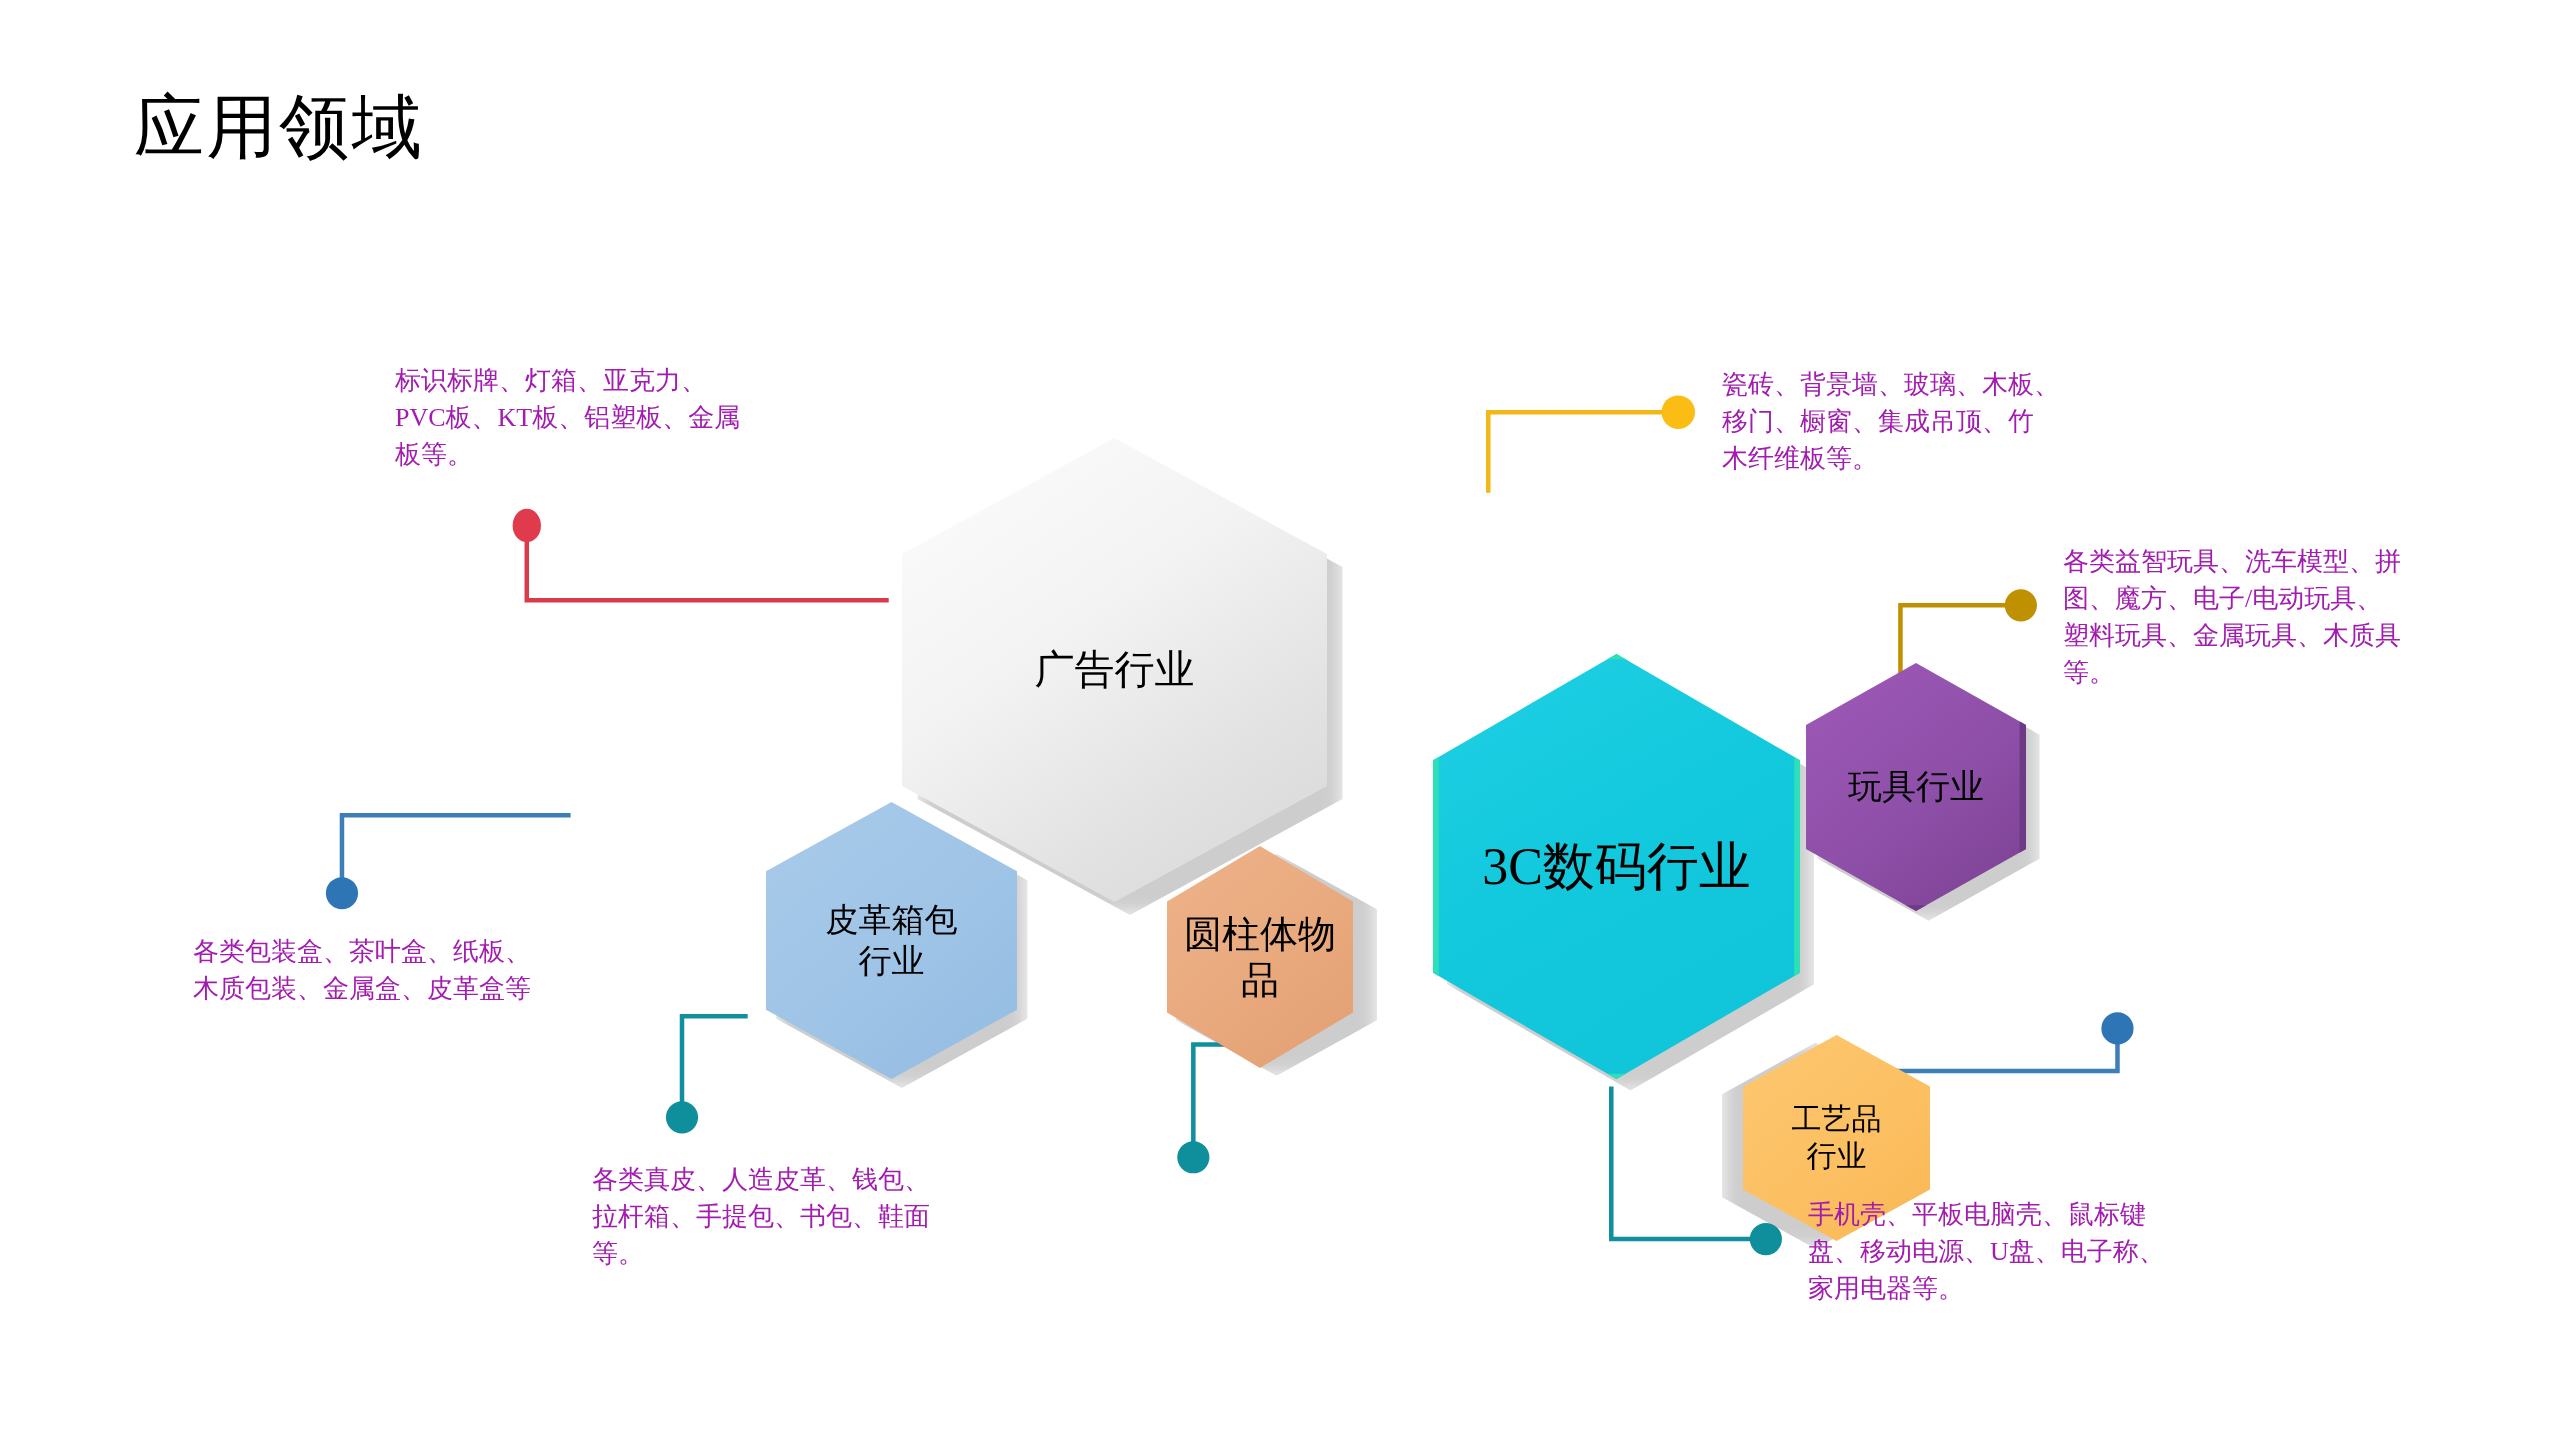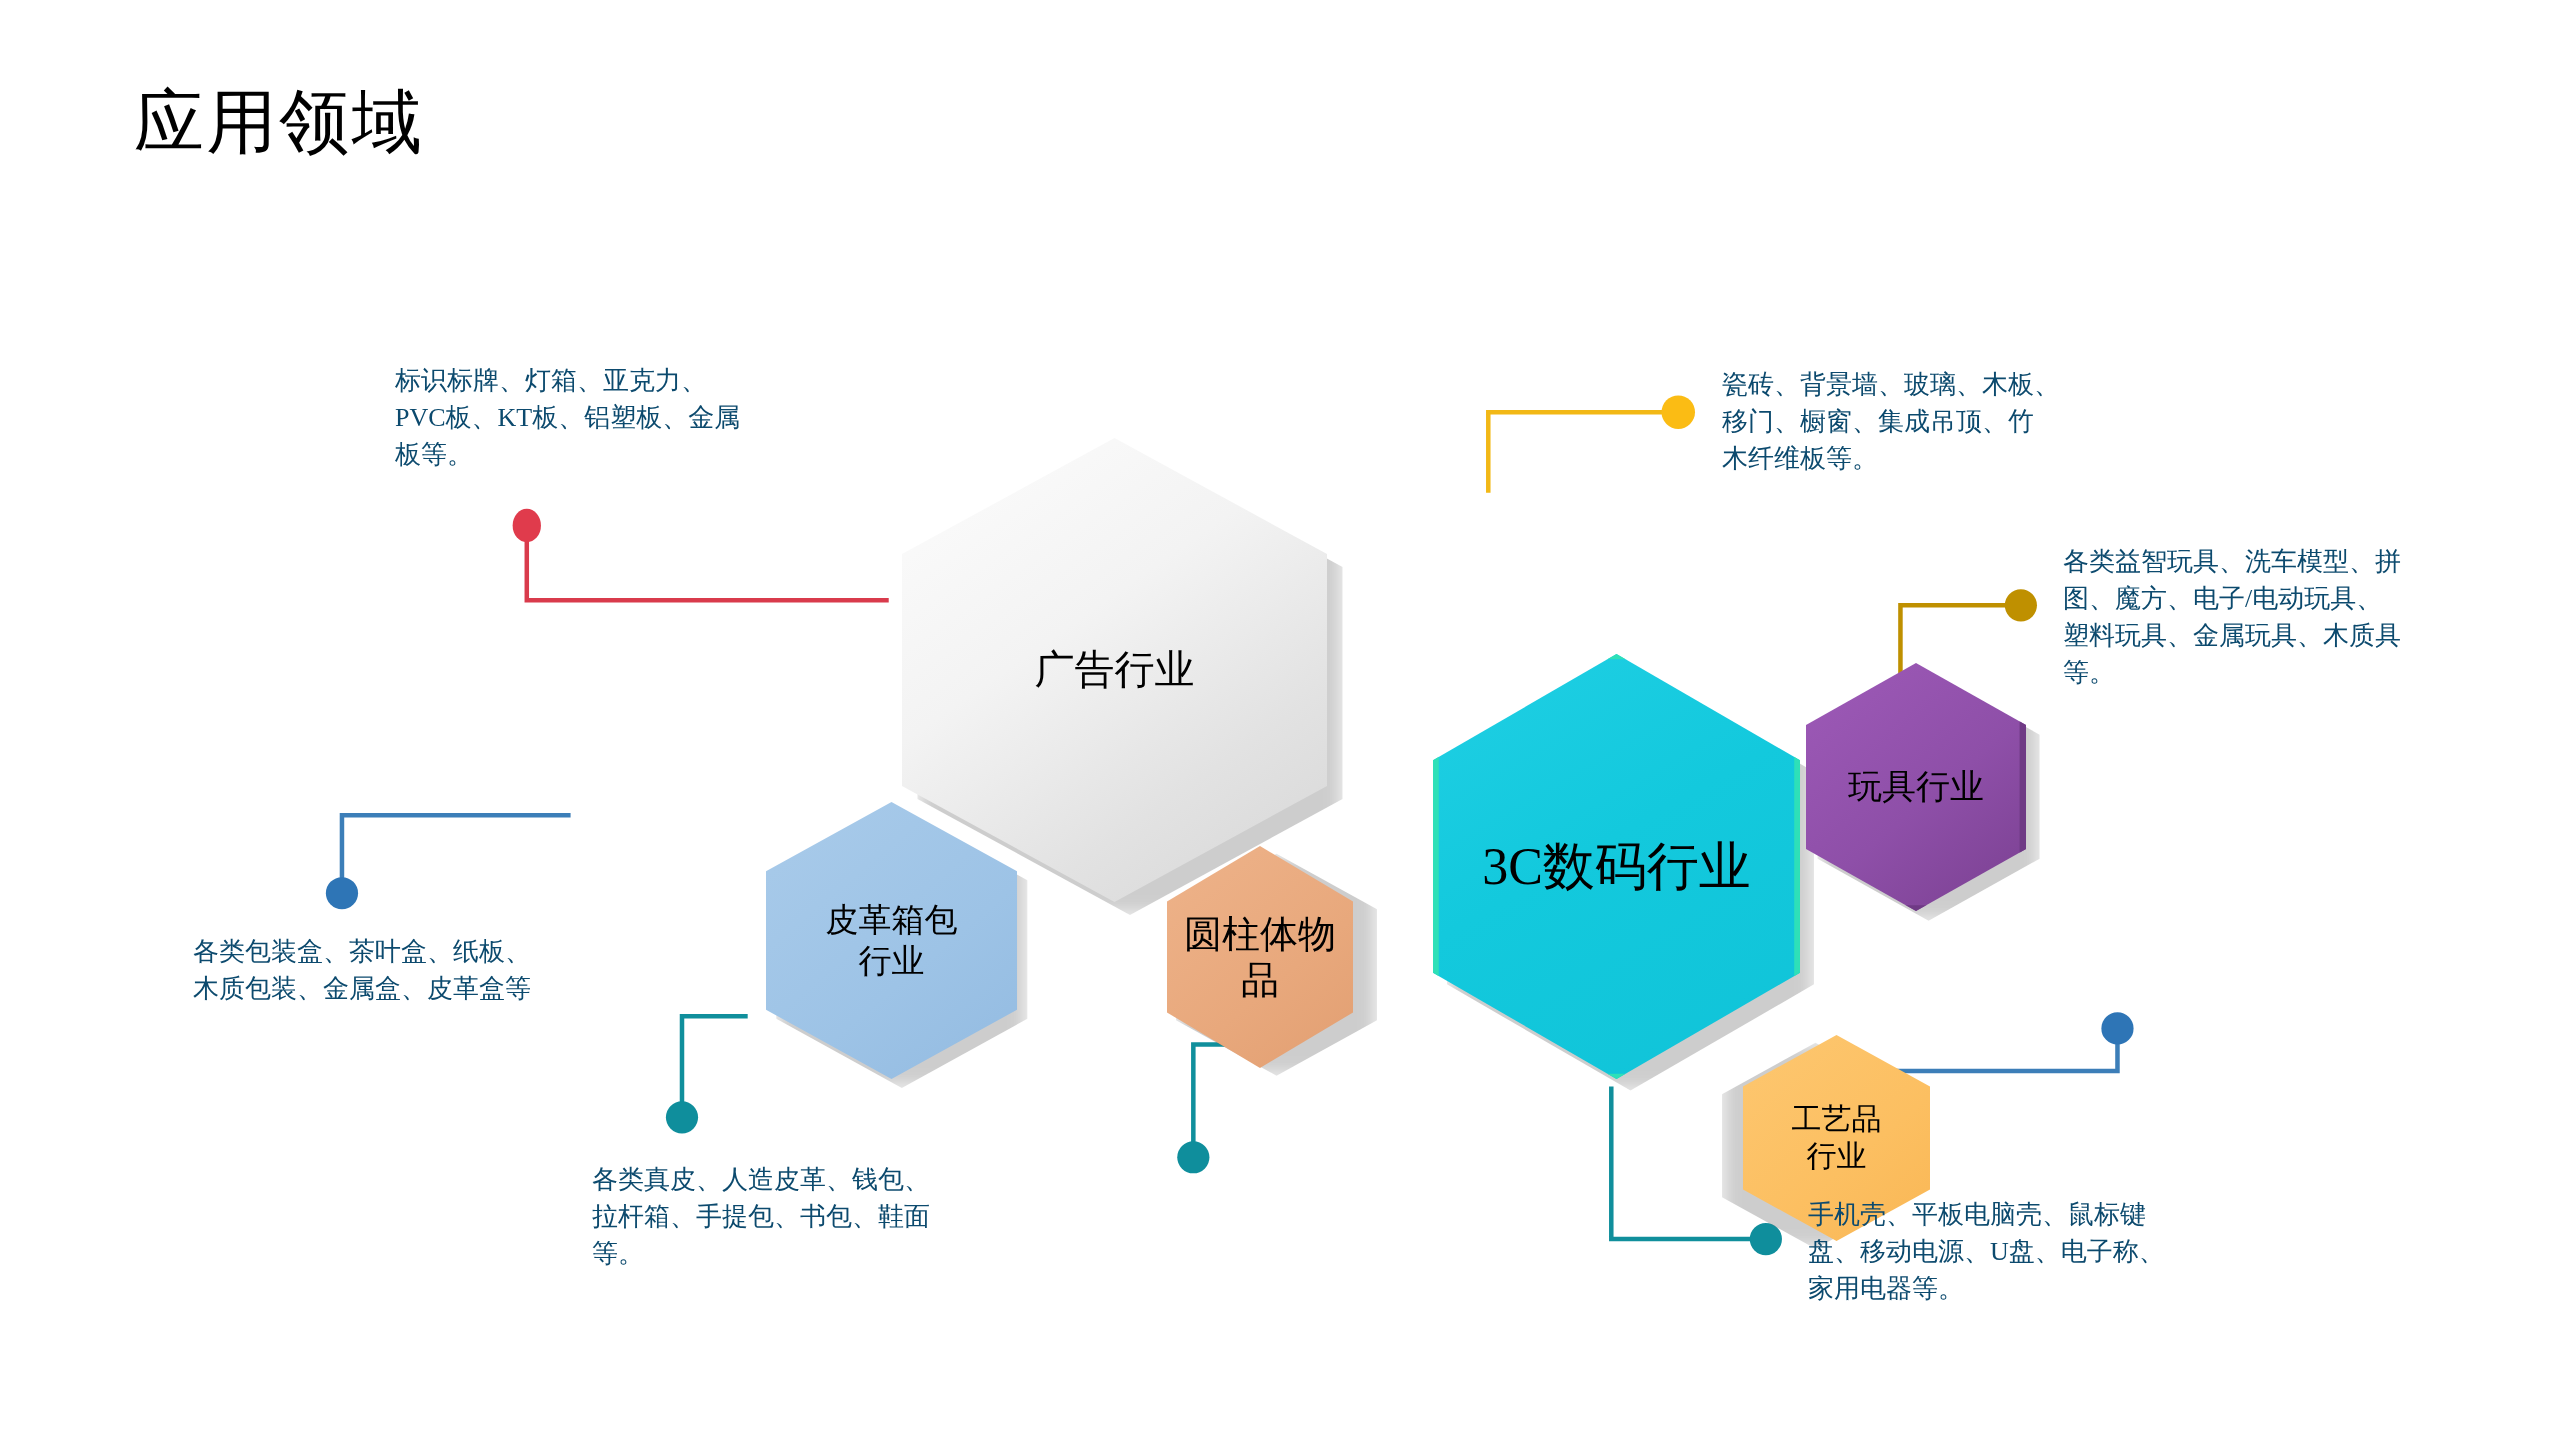--- a/index.html
+++ b/index.html
@@ -6,21 +6,21 @@
   body{
     font-family:"Liberation Serif","DejaVu Serif",serif;
     width:2576px;height:1449px;position:relative;overflow:hidden;
   }
   .stage{position:absolute;left:0;top:0;width:2576px;height:1449px;}
 
   
   #page-title{
     position:absolute;left:134px;top:84px;
     font-size:70px;line-height:1.25;color:#000;
-    font-family:Liberation Mono, monospace;
+    font-family:Liberation Sans, sans-serif;
     font-weight:400;letter-spacing:2.6px;white-space:nowrap;
   }
 
   
   #connectors{position:absolute;left:0;top:0;width:2576px;height:1449px;}
 
   
   .hex{
     position:absolute;
     display:flex;align-items:center;justify-content:center;
@@ -39,21 +39,21 @@
     position:absolute;
     -webkit-clip-path:polygon(50% 0%,100% 25%,100% 75%,50% 100%,0% 75%,0% 25%);
     clip-path:polygon(50% 0%,100% 25%,100% 75%,50% 100%,0% 75%,0% 25%);
     background:rgba(90,90,90,0.30);
     filter:blur(9px);
   }
 
   
   .desc{
     position:absolute;
-    color:#0c4a6e;
+    color:#a21caf;
     font-family:"Liberation Serif","DejaVu Serif",serif;
     font-size:26px;line-height:1.42;
     white-space:pre-line;letter-spacing:0px;
   }
 </style>
 </head>
 <body>
 
 <div class="stage">
 

